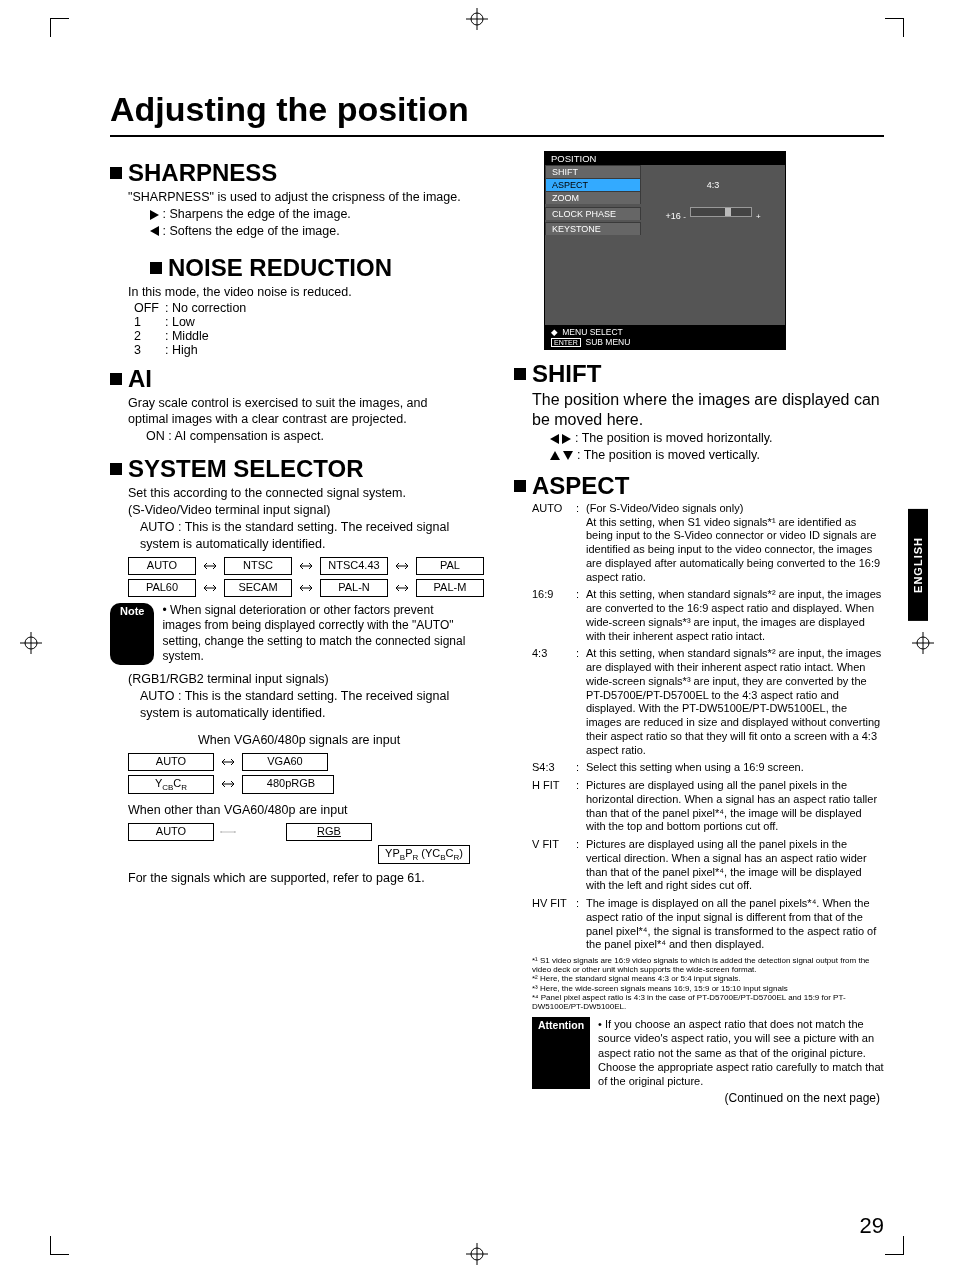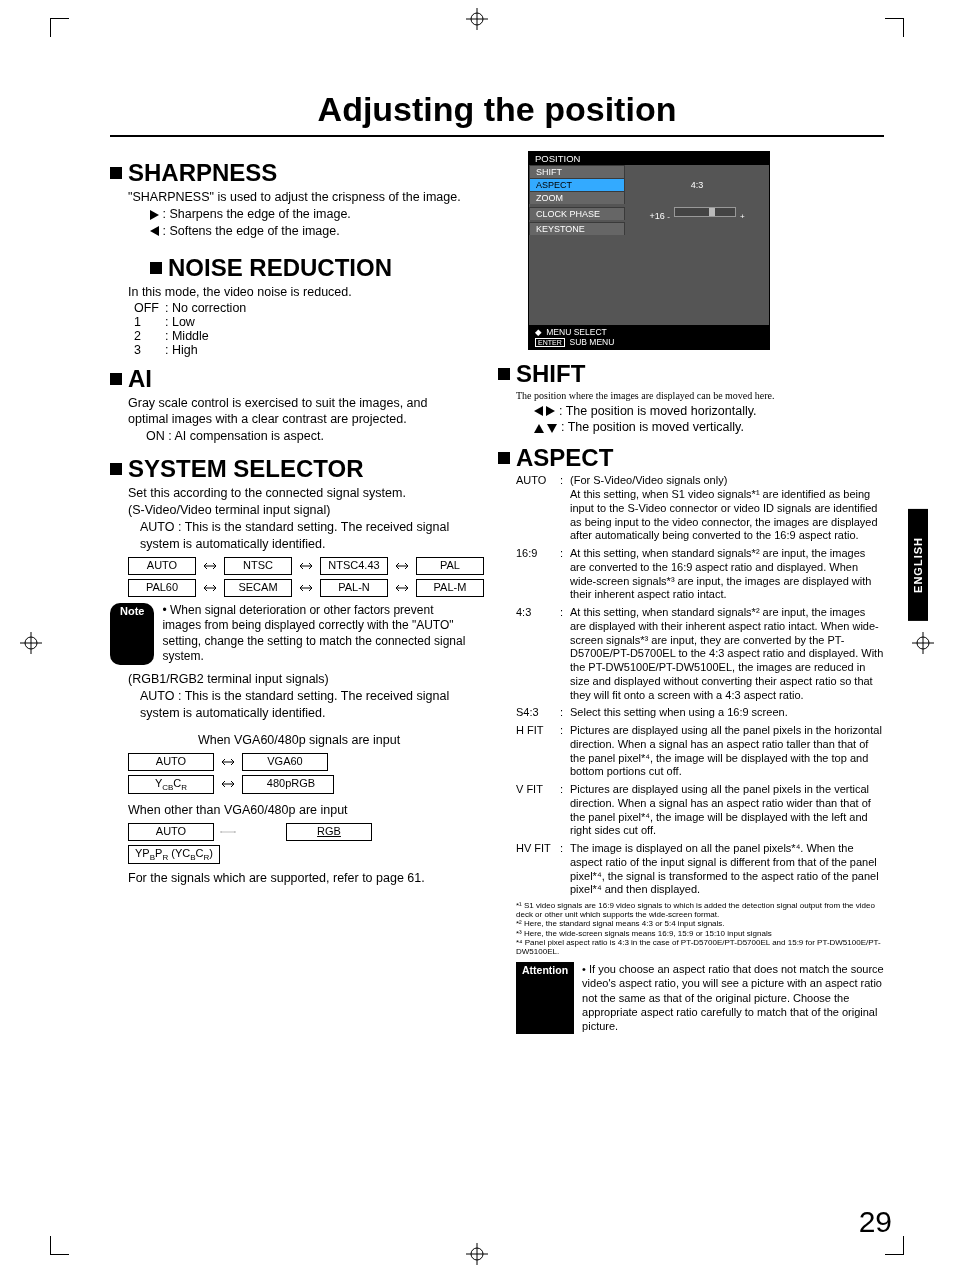--- a/index.html
+++ b/index.html
@@ -9,23 +9,23 @@
   .crop.tl{top:18px;left:50px;width:18px;height:18px;border-right:none;border-bottom:none;}
   .crop.tr{top:18px;right:50px;width:18px;height:18px;border-left:none;border-bottom:none;}
   .crop.bl{bottom:18px;left:50px;width:18px;height:18px;border-right:none;border-top:none;}
   .crop.br{bottom:18px;right:50px;width:18px;height:18px;border-left:none;border-top:none;}
   .reg{position:absolute;width:22px;height:22px;}
   .reg svg{width:22px;height:22px;display:block;}
   .reg.top{top:8px;left:466px;}
   .reg.bot{bottom:8px;left:466px;}
   .reg.left{top:632px;left:20px;}
   .reg.right{top:632px;right:20px;}
-  h1.title{font-size:34px;font-weight:bold;margin:0 0 6px;text-align:center;font-family:Helvetica,Arial,sans-serif;}
+  h1.title{font-size:34px;font-weight:bold;margin:0 0 6px;text-align:left;font-family:Helvetica,Arial,sans-serif;}
   .title-rule{border:none;border-top:2px solid #000;margin:0 0 14px;}
-  .cols{display:flex;gap:28px;}
+  .cols{display:flex;gap:44px;}
   .col-left{width:360px;}
   .col-right{flex:1;position:relative;}
   .sec-head{display:flex;align-items:center;gap:6px;margin:8px 0 2px;}
   .sq{width:12px;height:12px;background:#000;display:inline-block;flex:0 0 12px;}
   h2{font-size:24px;font-weight:bold;margin:0;display:inline;}
   .body{font-size:12.5px;line-height:1.35;margin-left:18px;}
   .body.tight{font-size:11px;line-height:1.25;}
   .tri{display:inline-block;width:0;height:0;vertical-align:middle;}
   .tri.right{border-top:5px solid transparent;border-bottom:5px solid transparent;border-left:9px solid #000;}
   .tri.left{border-top:5px solid transparent;border-bottom:5px solid transparent;border-right:9px solid #000;}
@@ -52,21 +52,21 @@
   .osd .spacer{height:90px;background:#555;}
   .osd .foot{background:#000;color:#fff;font-size:8.5px;padding:2px 6px;}
   .osd .row:last-of-type .lab{border-bottom:1px solid #3a3a3a;}
   
   .aspect-item{display:flex;font-size:11px;line-height:1.25;margin:2px 0 4px 18px;}
   .aspect-item .k{width:44px;flex:0 0 44px;}
   .aspect-item .c{width:10px;flex:0 0 10px;}
   .aspect-item .v{flex:1;}
   .foot-notes{font-size:8px;line-height:1.15;margin:4px 0 4px 18px;}
   .lang-tab{position:absolute;right:-44px;top:358px;background:#000;color:#fff;font-size:11px;font-weight:bold;padding:28px 4px;writing-mode:vertical-rl;transform:rotate(180deg);letter-spacing:1px;}
-  .page-num{position:absolute;right:62px;bottom:34px;font-size:30px;}
+  .page-num{position:absolute;right:70px;bottom:34px;font-size:22px;}
   .cont{font-size:12px;text-align:right;margin-right:4px;margin-top:2px;}
   .dbl-arrow svg{width:16px;height:10px;}
 </style>
 </head>
 <body>
 
 <div class="page">
   <div class="crop tl"></div>
   <div class="crop tr"></div>
   <div class="crop bl"></div>
@@ -233,21 +233,21 @@
       <div class="body" style="margin-top:8px;">When other than VGA60/480p are input</div>
       <div class="sig-row">
         <span class="sig-box" style="min-width:72px;">AUTO</span>
         <span class="dbl-arrow" style="width:60px;"><svg viewBox="0 0 60 10" width="60">
               <line x1="2" y1="5" x2="58" y2="5" stroke="#000"></line>
               <polyline points="5,2 2,5 5,8" fill="none" stroke="#000"></polyline>
               <polyline points="55,2 58,5 55,8" fill="none" stroke="#000"></polyline>
             </svg></span>
         <span class="sig-box" style="min-width:72px;text-decoration:underline;">RGB</span>
       </div>
-      <div class="sig-row" style="justify-content:flex-start;">
+      <div class="sig-row" style="justify-content:flex-end;">
         <span class="sig-box">YP<span class="sub">B</span>P<span class="sub">R</span> (YC<span class="sub">B</span>C<span class="sub">R</span>)</span>
       </div>
 
       <div class="body" style="margin-top:6px;">For the signals which are supported, refer to page 61.</div>
     </div>
 
     <div class="col-right">
       <div class="lang-tab">ENGLISH</div>
 
       <div class="osd">
@@ -276,21 +276,21 @@
         <div class="foot">
           <div>◆&nbsp;&nbsp;<span>MENU SELECT</span></div>
           <div><span style="border:1px solid #fff;padding:0 2px;font-size:7px;">ENTER</span>&nbsp;&nbsp;<span>SUB MENU</span></div>
         </div>
       </div>
 
       <div class="sec-head">
           <span class="sq"></span>
           <h2>SHIFT</h2>
         </div>
-      <div class="body tight" style="font-size:10px;font-family:Liberation Serif, serif;">The position where the images are displayed can be moved here.</div>
+      <div class="body tight" style="font-size:16px;">The position where the images are displayed can be moved here.</div>
       <div class="body" style="margin-left:36px;">
         <div><span class="tri left"></span> <span class="tri right"></span> <span>: The position is moved horizontally.</span></div>
         <div><span class="tri up"></span> <span class="tri down"></span> <span>: The position is moved vertically.</span></div>
       </div>
 
       <div class="sec-head">
           <span class="sq"></span>
           <h2>ASPECT</h2>
         </div>
 
@@ -329,17 +329,18 @@
           <span class="c">:</span>
           <span class="v">The image is displayed on all the panel pixels*⁴. When the aspect ratio of the input signal is different from that of the panel pixel*⁴, the signal is transformed to the aspect ratio of the panel pixel*⁴ and then displayed.</span>
         </div>
 
       <div class="foot-notes">*¹ S1 video signals are 16:9 video signals to which is added the detection signal output from the video deck or other unit which supports the wide-screen format.<br>*² Here, the standard signal means 4:3 or 5:4 input signals.<br>*³ Here, the wide-screen signals means 16:9, 15:9 or 15:10 input signals<br>*⁴ Panel pixel aspect ratio is 4:3 in the case of PT-D5700E/PT-D5700EL and 15:9 for PT-DW5100E/PT-DW5100EL.</div>
 
       <div class="note-row" style="margin-left:18px;">
         <span class="att-pill">Attention</span>
         <span class="txt" style="font-size:11px;">• If you choose an aspect ratio that does not match the source video's aspect ratio, you will see a picture with an aspect ratio not the same as that of the original picture. Choose the appropriate aspect ratio carefully to match that of the original picture.</span>
       </div>
+      <div class="cont">(Continued on the next page)</div>
     </div>
   </div>
 
   <div class="page-num">29</div>
 </div>
 
 </body></html>

